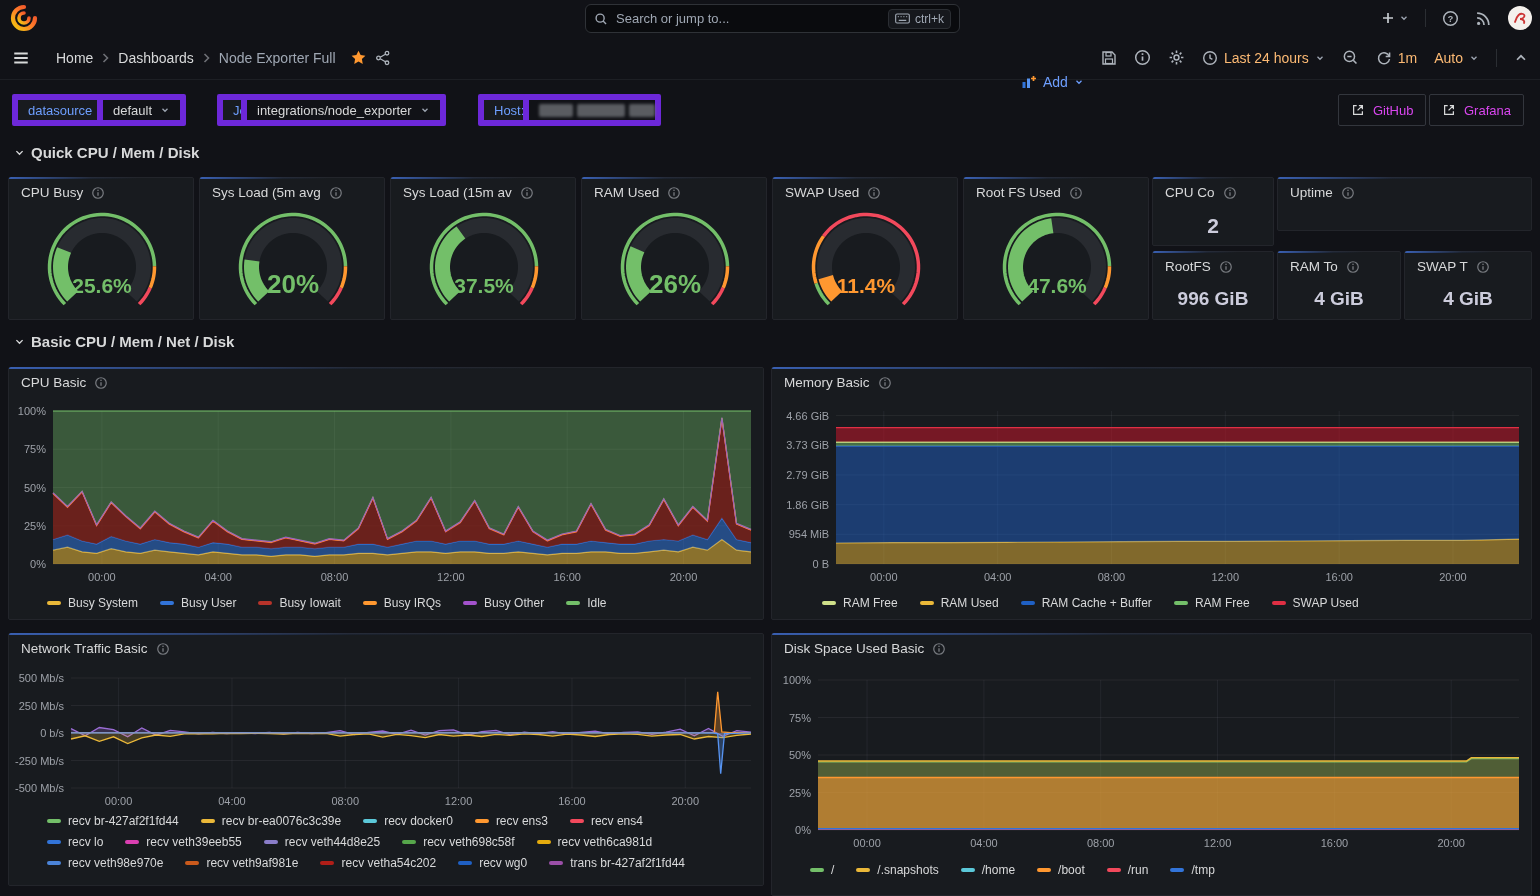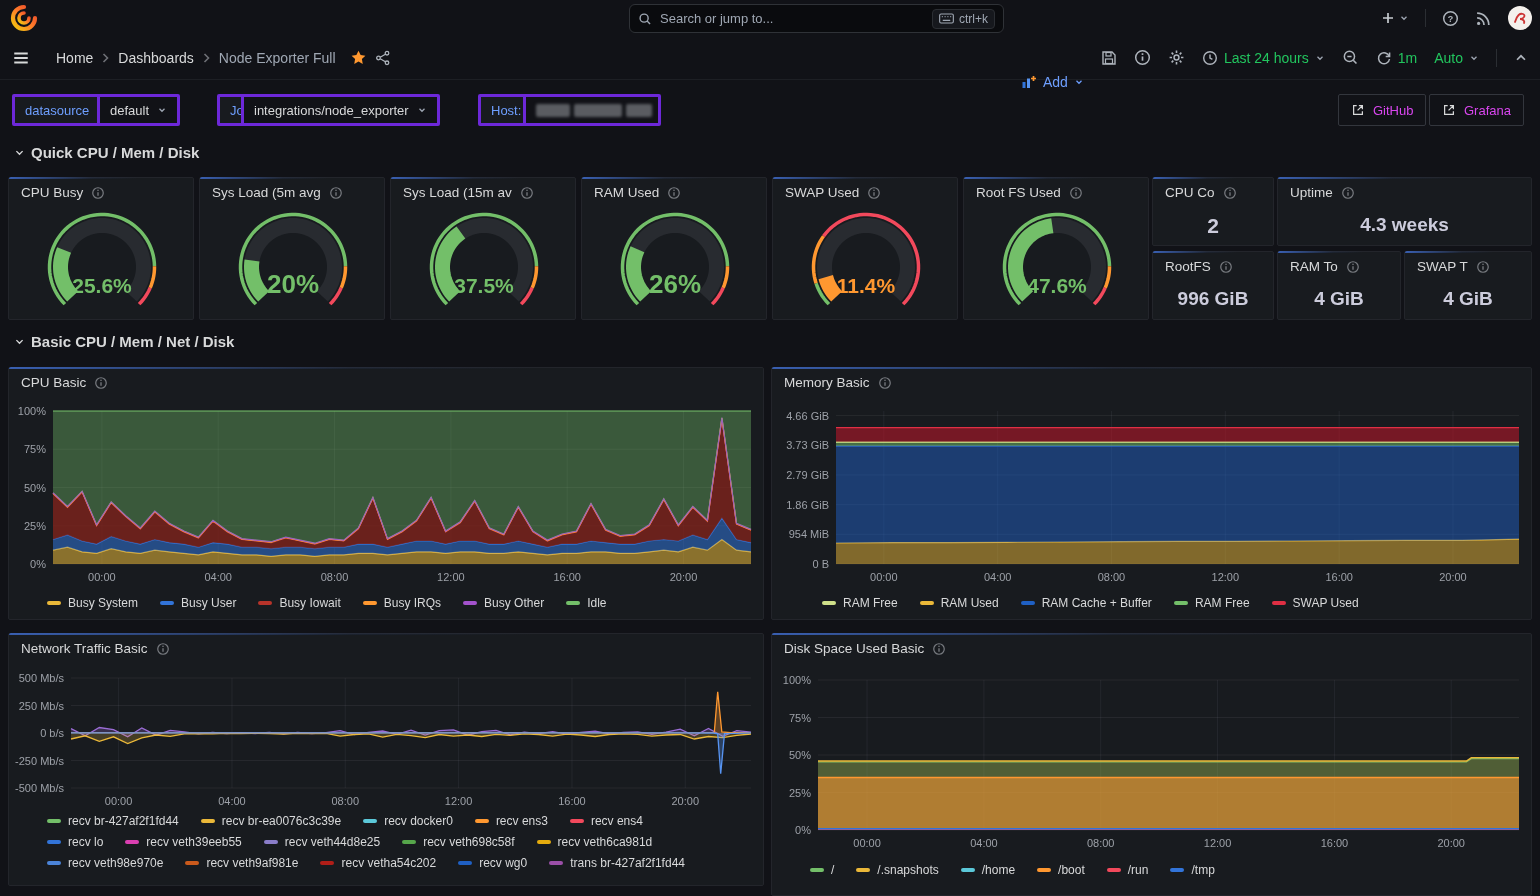--- a/index.html
+++ b/index.html
@@ -4,40 +4,40 @@
 <style>
   html,body{margin:0;padding:0;background:#0b0c0e;}
   *{box-sizing:border-box;}
   #stage{position:relative;width:1540px;height:896px;background:#111217;overflow:hidden;
          font-family:"Liberation Sans",sans-serif;color:#d8d9da;-webkit-font-smoothing:antialiased;}
   svg{display:block}
   
   .topnav{position:absolute;top:0;left:0;width:100%;height:36px;background:#111217;}
   .logo{position:absolute;left:10px;top:4px;width:28px;height:28px;}
   .search{position:absolute;left:585px;top:4px;width:375px;height:29px;background:#0a0b0e;
-          border:1px solid #2f3237;border-radius:6px;display:flex;align-items:center;padding:0 8px;gap:8px;cursor:text;margin-left:44px;}
+          border:1px solid #2f3237;border-radius:6px;display:flex;align-items:center;padding:0 8px;gap:8px;cursor:text;}
   .search .ph{color:#9fa7b3;font-size:13px;flex:1;}
   .kbd{display:flex;align-items:center;gap:5px;color:#9fa7b3;font-size:12px;border:1px solid #2b2e33;
        border-radius:4px;padding:2px 6px;background:#16181d;}
   .nav-right{position:absolute;right:8px;top:0;height:36px;display:flex;align-items:center;gap:16px;}
   .icon-btn{display:flex;align-items:center;gap:3px;cursor:pointer;color:#aeb4bc;}
   .vdiv{width:1px;height:18px;background:#2b2e33;}
   .avatar{width:24px;height:24px;border-radius:50%;background:#f4f0ec;display:flex;align-items:center;justify-content:center;overflow:hidden;cursor:pointer;}
   
   .toolbar{position:absolute;top:36px;left:0;width:100%;height:44px;background:#111217;
            border-bottom:1px solid #1d1f24;display:flex;align-items:center;padding:0 12px;}
   .crumbs{display:flex;align-items:center;gap:8px;margin-left:26px;font-size:14px;}
   .crumb{color:#d8d9da;cursor:pointer;}
   .crumb.current{color:#9fa7b3;}
   .tb-right{margin-left:auto;display:flex;align-items:center;gap:17px;}
-  .tb-item{display:flex;align-items:center;gap:6px;color:#22c55e;font-size:14px;cursor:pointer;}
+  .tb-item{display:flex;align-items:center;gap:6px;color:#fdba74;font-size:14px;cursor:pointer;}
   .blue{color:#6e9fff;font-weight:500;margin-top:48px;}
   
   .chip{position:absolute;height:32px;display:flex;align-items:center;padding:0 10px;font-size:13px;
-        border:3px solid #6d28d9;border-radius:2px;background:#181b1f;}
+        border:6px solid #6d28d9;border-radius:2px;background:#181b1f;}
   .chip.lbl{color:#6e9fff;font-weight:500;}
   .chip.val{background:#111217;color:#d8d9da;gap:8px;cursor:pointer;}
   .linkbtn{position:absolute;height:32px;display:flex;align-items:center;gap:8px;padding:0 12px;
            border:1px solid #33363d;border-radius:2px;color:#d946ef;font-size:13px;font-weight:500;background:#111217;cursor:pointer;}
   .redact{display:flex;gap:4px;align-items:center;filter:blur(1.5px);}
   .redact i{display:block;height:13px;border-radius:2px;background:#6d6f74;opacity:.8;}
   
   .sectionhdr{position:absolute;display:flex;align-items:center;gap:6px;font-size:15px;font-weight:700;color:#d8d9da;cursor:pointer;}
   .panel{position:absolute;background:#181b1f;border:1px solid #23252b;border-radius:2px;}
   .panel::before{content:"";position:absolute;top:-1px;left:0;right:0;height:2px;border-radius:2px 2px 0 0;
@@ -377,30 +377,29 @@
         <div class="ptitle">
           <span>CPU Co</span>
           <svg width="14" height="14" viewBox="0 0 16 16">
             <circle cx="8" cy="8" r="6" fill="none" stroke="#787b80" stroke-width="1.4"></circle>
             <path d="M8 7.2v4" stroke="#787b80" stroke-width="1.5"></path>
             <rect x="7.25" y="4.2" width="1.5" height="1.5" fill="#787b80"></rect>
           </svg>
         </div>
         <div class="statval" style="top: 36px; font-size: 21px;">2</div>
       </div>
-      <div class="panel" style="left: 1277px; top: 177px; width: 255px; height: 69px;">
+      <div class="panel" style="left: 1277px; top: 177px; width: 255px; height: 54px;">
         <div class="ptitle">
           <span>Uptime</span>
           <svg width="14" height="14" viewBox="0 0 16 16">
             <circle cx="8" cy="8" r="6" fill="none" stroke="#787b80" stroke-width="1.4"></circle>
             <path d="M8 7.2v4" stroke="#787b80" stroke-width="1.5"></path>
             <rect x="7.25" y="4.2" width="1.5" height="1.5" fill="#787b80"></rect>
           </svg>
         </div>
-        <div class="statval" style="top: 36px; font-size: 19px;">4.3 weeks</div>
       </div>
       <div class="panel" style="left: 1152px; top: 251px; width: 122px; height: 69px;">
         <div class="ptitle">
           <span>RootFS</span>
           <svg width="14" height="14" viewBox="0 0 16 16">
             <circle cx="8" cy="8" r="6" fill="none" stroke="#787b80" stroke-width="1.4"></circle>
             <path d="M8 7.2v4" stroke="#787b80" stroke-width="1.5"></path>
             <rect x="7.25" y="4.2" width="1.5" height="1.5" fill="#787b80"></rect>
           </svg>
         </div>

